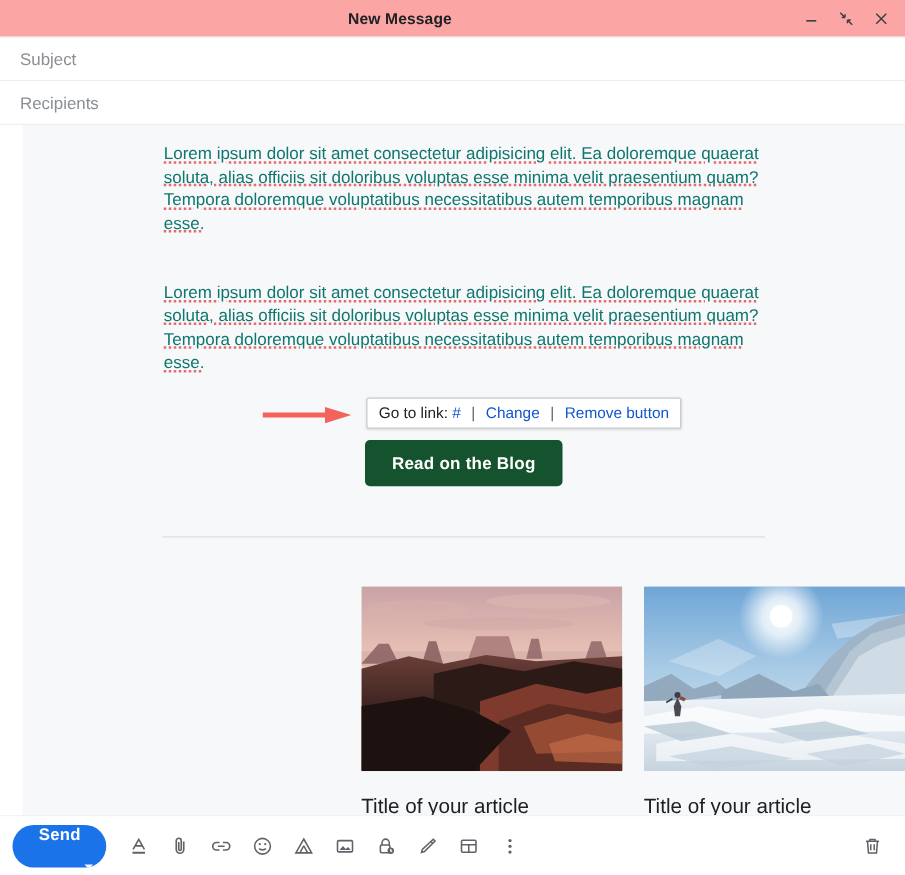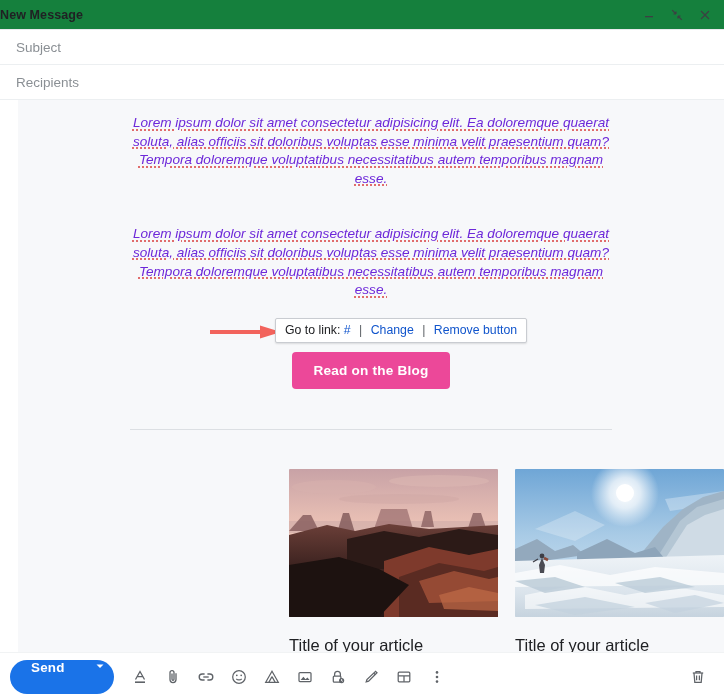--- a/index.html
+++ b/index.html
@@ -12,25 +12,26 @@
   .compose-window {
     width: 724px; height: 700px;
     display: flex; flex-direction: column;
     background: #ffffff;
     position: relative;
   }
 
   
   .compose-header {
     height: 30px;
-    background: #15803d;
+    background: #fca5a5;
     display: flex; align-items: center;
     padding: 0 10px 0 0;
     flex: 0 0 30px;
     border-bottom: 1px solid #e8eaed;
+    text-align: center;
   }
   .compose-title {
     font-size: 12.5px; font-weight: bold;
     color: #202124; letter-spacing: .1px;
     flex: 1;
   }
   .header-controls { display: flex; align-items: center; gap: 10px; }
   .hdr-btn {
     width: 18px; height: 18px;
     display: flex; align-items: center; justify-content: center;
@@ -65,25 +66,24 @@
     background: #f7f8fa;
     position: relative;
     padding-top: 14px;
     overflow: hidden;
   }
   .email-inner { width: 100%; }
 
   .para {
     width: 480px;
     margin: 0 auto 18px auto;
-    text-align: center;
+    text-align: left;
     font-size: 13.6px;
     line-height: 18.6px;
-    color: #6d28d9;
-    font-style: italic;
+    color: #0f766e;
   }
   .para:first-child { margin-bottom: 37px; }
   .sp {
     text-decoration: underline;
     text-decoration-style: dotted;
     text-decoration-color: #e06c6c;
     text-decoration-thickness: 1.5px;
     text-underline-offset: 2px;
   }
 
@@ -94,40 +94,40 @@
     margin: 0 auto 8px auto;
     width: 480px;
   }
   .arrow-annotation {
     position: absolute;
     left: 79px; top: 6px;
     width: 72px; height: 16px;
   }
   .link-popup {
     position: absolute;
-    left: 144px; top: 0px;
+    left: 162px; top: 0px;
     background: #ffffff;
     border: 1px solid #c9ccd1;
     border-radius: 2px;
     box-shadow: 0 1px 2px rgba(0,0,0,.12);
     padding: 4px 9px;
     font-size: 12.3px;
     color: #202124;
     white-space: nowrap;
     line-height: 15px;
   }
   .link-popup a {
     color: #1155cc; text-decoration: none; cursor: pointer;
   }
   .link-popup .sep { color: #5f6368; margin: 0 5px; }
 
   .cta-wrap { text-align: center; margin-top: 4px; }
   .cta-button {
     display: inline-block;
-    background: #ec4899;
+    background: #14532d;
     color: #ffffff;
     font-size: 13.6px;
     font-weight: bold;
     padding: 11px 22px;
     border-radius: 4px;
     cursor: pointer;
     letter-spacing: .2px;
   }
 
   .divider {
@@ -160,27 +160,28 @@
 
   
   .compose-footer {
     height: 48px; flex: 0 0 48px;
     display: flex; align-items: center;
     padding: 0 12px 0 10px;
     background: #ffffff;
     border-top: 1px solid #f1f3f4;
   }
   .send-group {
-    display: flex; align-items: flex-start;
+    display: flex; align-items: flex-end;
     background: #1a73e8;
     border-radius: 18px;
     height: 34px;
     overflow: hidden;
     cursor: pointer;
     margin-right: 12px;
+    flex-direction: column;
   }
   .send-label {
     display: flex; align-items: center;
     padding: 0 20px 0 21px;
     color: #fff; font-size: 13.4px; font-weight: bold;
     letter-spacing: .2px;
   }
   .send-div { width: 1px; background: rgba(255,255,255,.45); margin: 6px 0; }
   .send-arrow {
     display: flex; align-items: center; justify-content: center;

